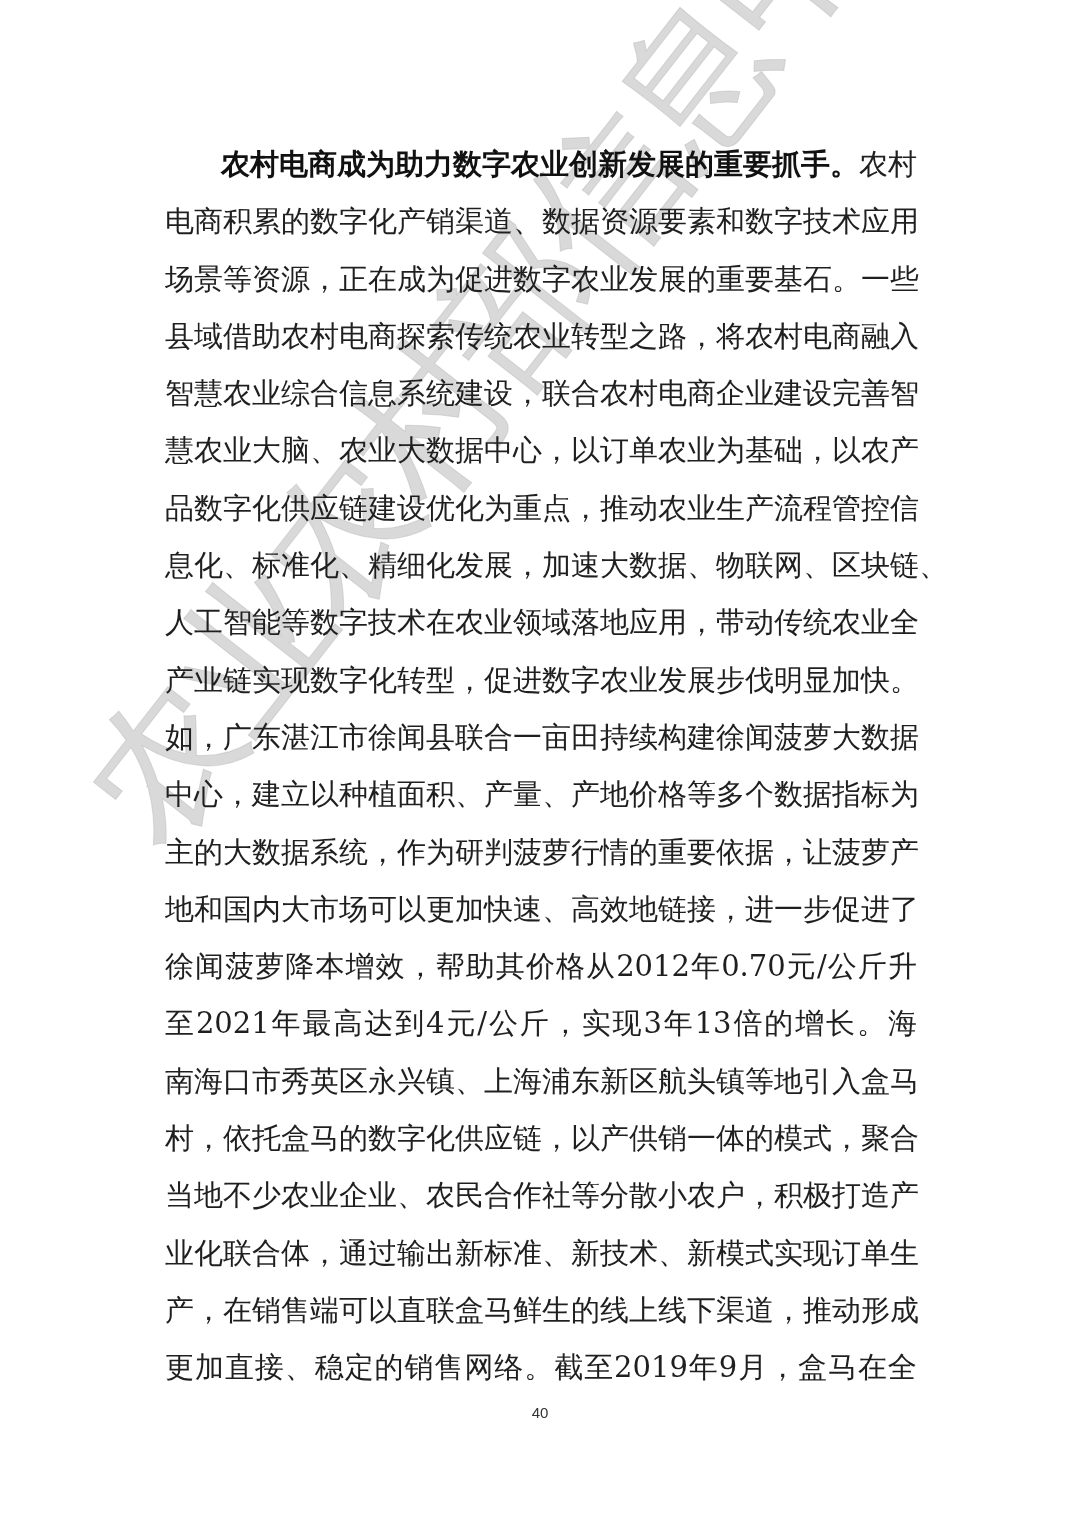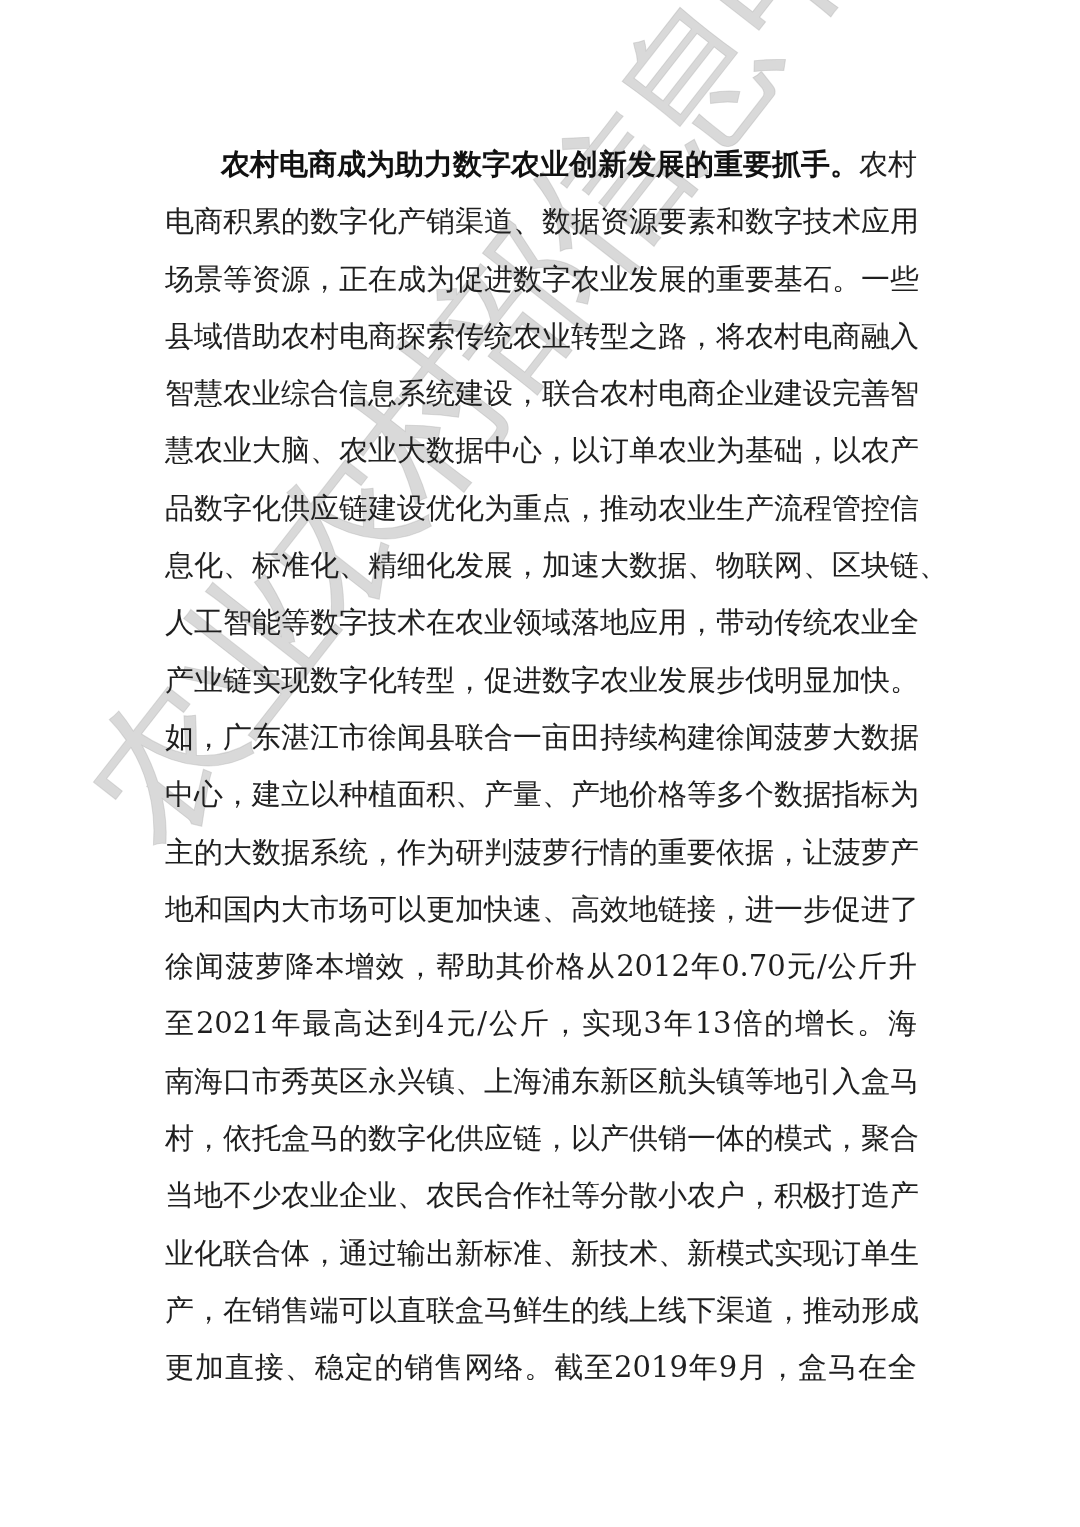--- a/index.html
+++ b/index.html
@@ -683,13 +683,14 @@
         <span class="ch">9</span>
         <span class="ch">月</span>
         <span class="ch">，</span>
         <span class="ch">盒</span>
         <span class="ch">马</span>
         <span class="ch">在</span>
         <span class="ch">全</span>
       </div>
   </div>
 
+  <div class="page-number">40</div>
 </div>
 
 </body></html>

